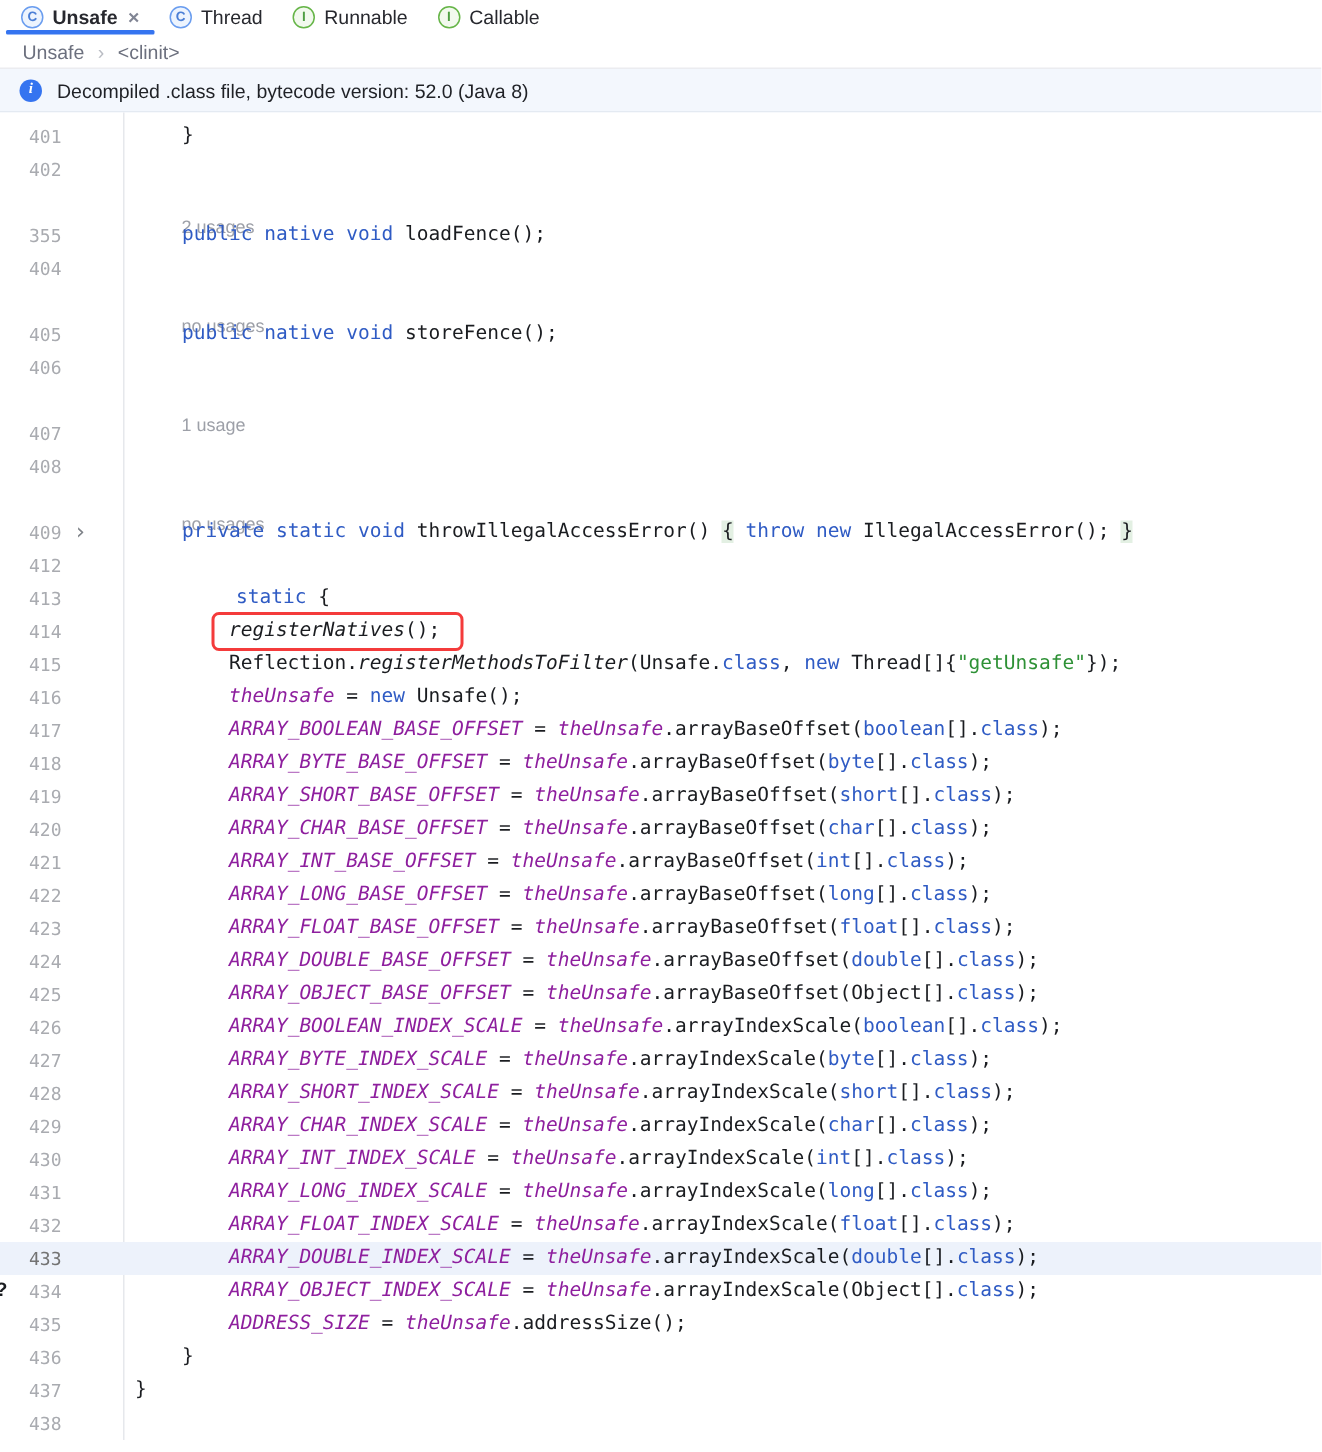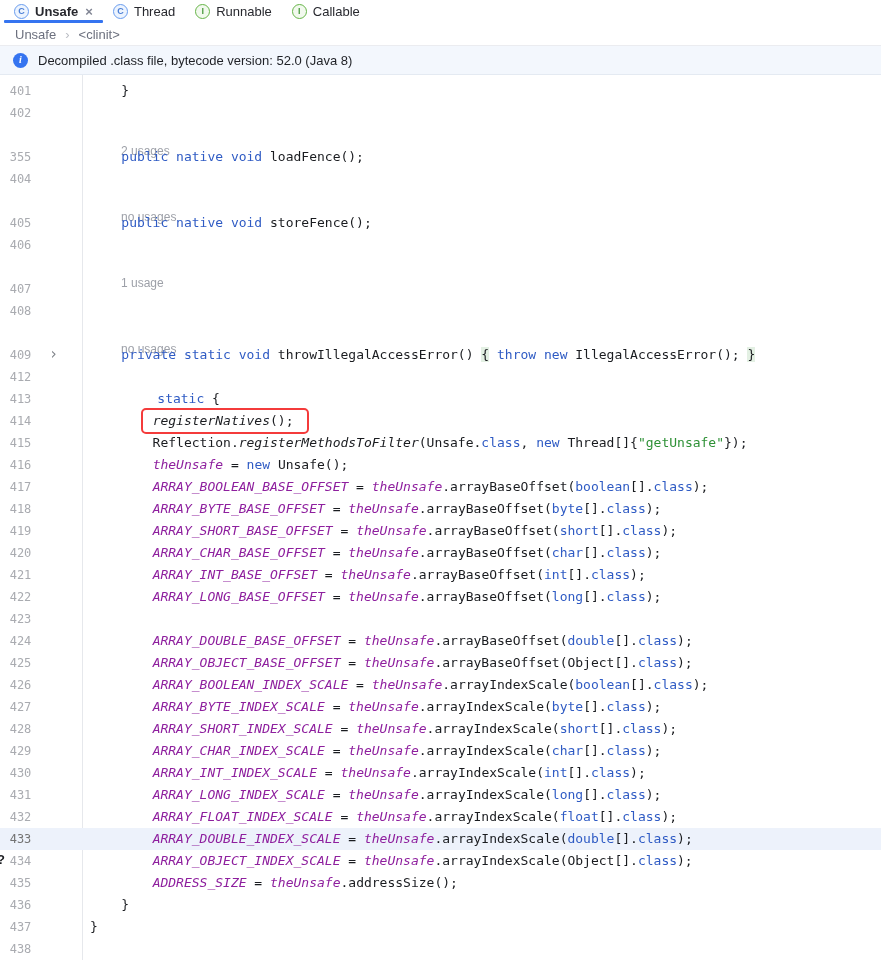--- a/index.html
+++ b/index.html
@@ -26,21 +26,21 @@
           align-items:center;padding-left:13px;gap:10px;font-size:13px;color:#1f2126;}
   .info-icon{width:15px;height:15px;border-radius:50%;background:var(--accent);color:#fff;display:flex;
              align-items:center;justify-content:center;font-size:10px;font-weight:bold;flex:none;
              font-family:"Liberation Serif",serif;font-style:italic;line-height:1;}
   
   .editor{position:relative;padding-top:5px;font-family:"DejaVu Sans Mono",monospace;font-size:13px;background:#fff;}
   .gutter-sep{position:absolute;left:82px;top:0;bottom:0;width:1px;background:#e6e8ec;}
   .row{display:flex;height:22px;line-height:22px;position:relative;}
   .row.current{background:var(--current-line-bg);}
   .gutter{width:83px;flex:none;display:flex;}
-  .lnum{width:41px;text-align:center;font-size:12px;color:var(--line-number);}
+  .lnum{width:41px;text-align:right;font-size:12px;color:var(--line-number);}
   .row.current .lnum{color:#737373;}
   .foldzone{flex:1;position:relative;}
   .fold-arrow{position:absolute;left:8px;top:-1px;color:#7e8288;font-size:15px;line-height:22px;}
   .code{white-space:pre;color:var(--plain);padding-left:7px;}
   .seg-k{color:var(--keyword);}
   .seg-ku{color:var(--keyword);margin-left:36px;}
   .seg-f{color:var(--field);font-style:italic;}
   .seg-sm{font-style:italic;}
   .seg-s{color:var(--string);}
   .seg-hb{background:var(--brace-bg);}
@@ -253,20 +253,21 @@
         <span class="lnum">422</span>
         <span class="foldzone"></span>
       </div>
       <span class="code"><span class="seg-p">        </span><span class="seg-f">ARRAY_LONG_BASE_OFFSET</span><span class="seg-p"> = </span><span class="seg-f">theUnsafe</span><span class="seg-p">.arrayBaseOffset(</span><span class="seg-k">long</span><span class="seg-p">[].</span><span class="seg-k">class</span><span class="seg-p">);</span></span>
     </div>
     <div class="row">
       <div class="gutter">
         <span class="lnum">423</span>
         <span class="foldzone"></span>
       </div>
+      <span class="code"><span class="seg-p">        </span><span class="seg-f">ARRAY_FLOAT_BASE_OFFSET</span><span class="seg-p"> = </span><span class="seg-f">theUnsafe</span><span class="seg-p">.arrayBaseOffset(</span><span class="seg-k">float</span><span class="seg-p">[].</span><span class="seg-k">class</span><span class="seg-p">);</span></span>
     </div>
     <div class="row">
       <div class="gutter">
         <span class="lnum">424</span>
         <span class="foldzone"></span>
       </div>
       <span class="code"><span class="seg-p">        </span><span class="seg-f">ARRAY_DOUBLE_BASE_OFFSET</span><span class="seg-p"> = </span><span class="seg-f">theUnsafe</span><span class="seg-p">.arrayBaseOffset(</span><span class="seg-k">double</span><span class="seg-p">[].</span><span class="seg-k">class</span><span class="seg-p">);</span></span>
     </div>
     <div class="row">
       <div class="gutter">

